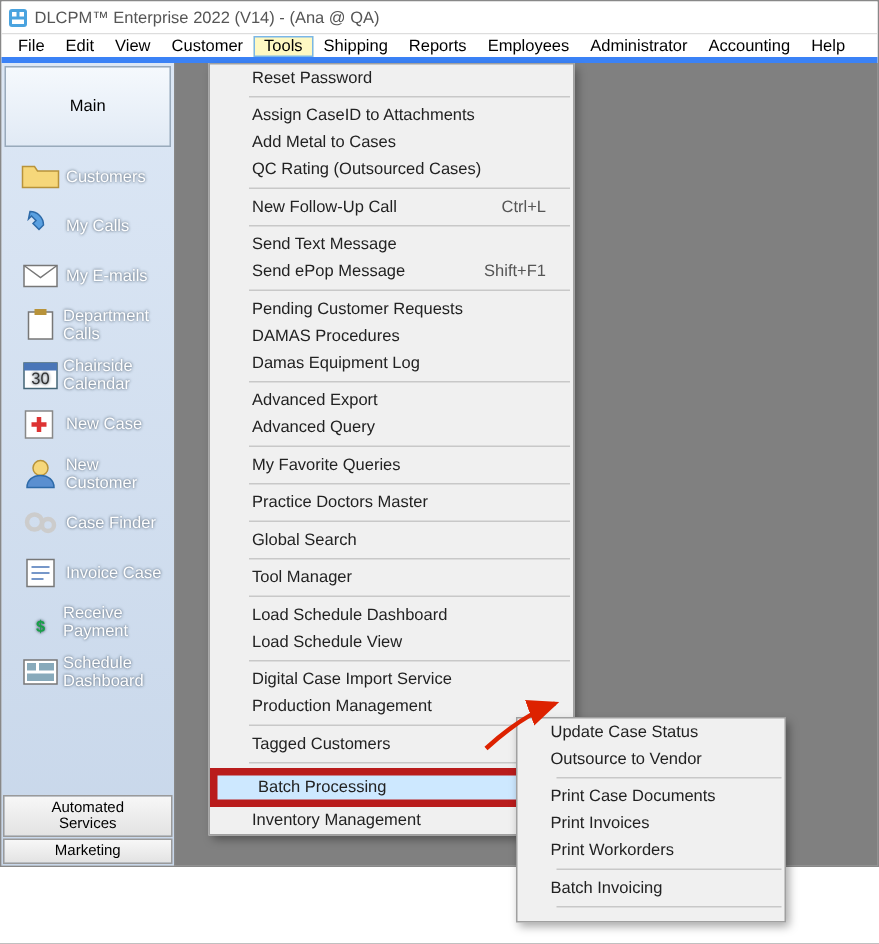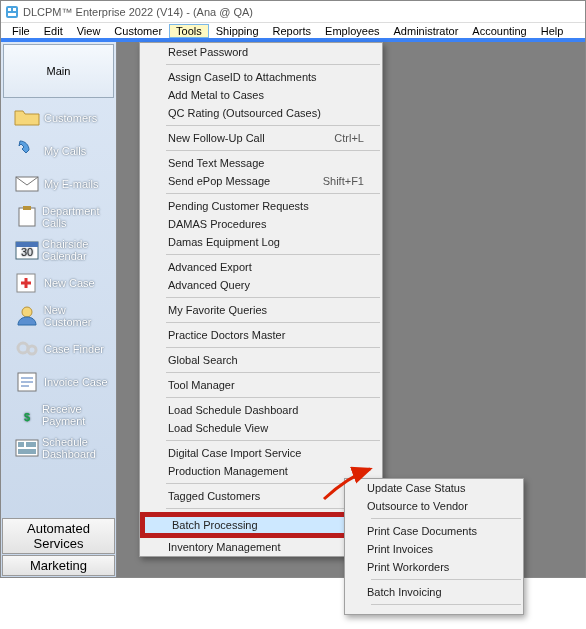--- a/index.html
+++ b/index.html
@@ -10,21 +10,21 @@
   .menubar { height: 19px; display: flex; align-items: center; padding: 0 4px; border-bottom: 4px solid #3b82f6; background:#fff;}
   .menubar .mi { padding: 1px 7px; cursor: default; }
   .menubar .mi.active { background: #fef9c3; border:1px solid #7ab7e8; padding:0 6px;}
   .client { flex: 1; display: flex; background: #808080; position: relative; }
   .sidebar { width: 116px; background: linear-gradient(to bottom,#dce7f5,#c8d7ea); display: flex; flex-direction: column; border-right:1px solid #888;}
   .sidebar-header { text-align: center; padding: 20px 0; background: linear-gradient(to bottom,#f5f9fd,#e1eaf5); border:1px solid #9ab; margin:2px; font-size:11px; }
   .side-items { flex:1; overflow:hidden; }
   .side-item { display:flex; flex-direction:row; align-items:center; padding:4px 0 2px 11px; color:#fff; text-shadow:0 0 2px #345; font-size:10px; cursor:default;}
   .side-item .icon { width:32px; height:26px; display:flex; align-items:center; justify-content:flex-start; margin-bottom:1px;}
   .side-bottom { }
-  .side-btn { background:linear-gradient(to bottom,#f7f7f7,#e3e3e3); border:1px solid #9a9a9a; text-align:center; padding:2px 16px; margin:1px 1px; font-size:13px; cursor:default;}
+  .side-btn { background:linear-gradient(to bottom,#f7f7f7,#e3e3e3); border:1px solid #9a9a9a; text-align:center; padding:2px 16px; margin:1px 1px; font-size:10px; cursor:default;}
   .workarea { flex:1; position:relative; background:#808080;}
   .dropdown { position:absolute; background:#f0f0f0; border:1px solid #a0a0a0; box-shadow:2px 3px 6px rgba(0,0,0,.35); }
   .dd-main { left:139px; top:42px; width:244px; }
   .dd-item { display:flex; align-items:center; padding:3px 18px 3px 28px; cursor:default; position:relative; font-size:11px; color:#222;}
   .dd-item.hi { background:#cde8ff; border:5px solid #b91c1c; padding:2px 17px 2px 27px;}
   .dd-sep { height:1px; background:#c8c8c8; margin:3px 2px 3px 26px;}
   .dd-item .kbd { margin-left:auto; color:#555;}
   .dd-item .arrow { position:absolute; right:6px; font-size:9px; color:#333;}
   .dd-sub { left:344px; top:478px; width:180px;}
   .dd-sub .dd-item { padding-left:22px;}

